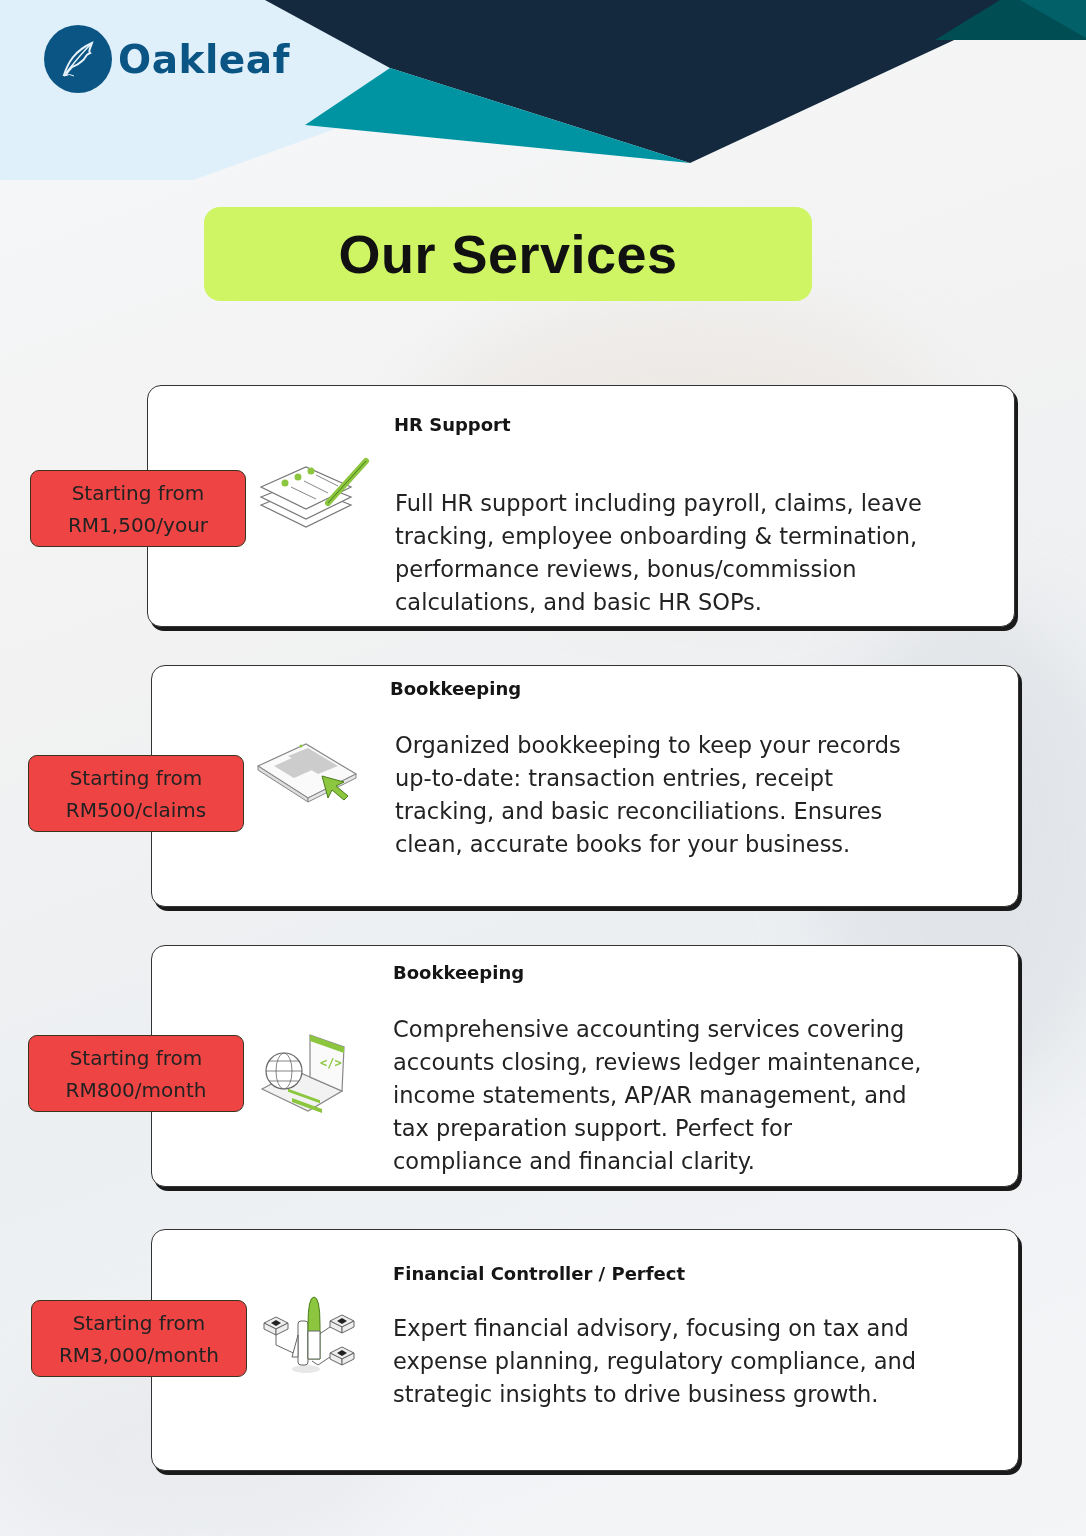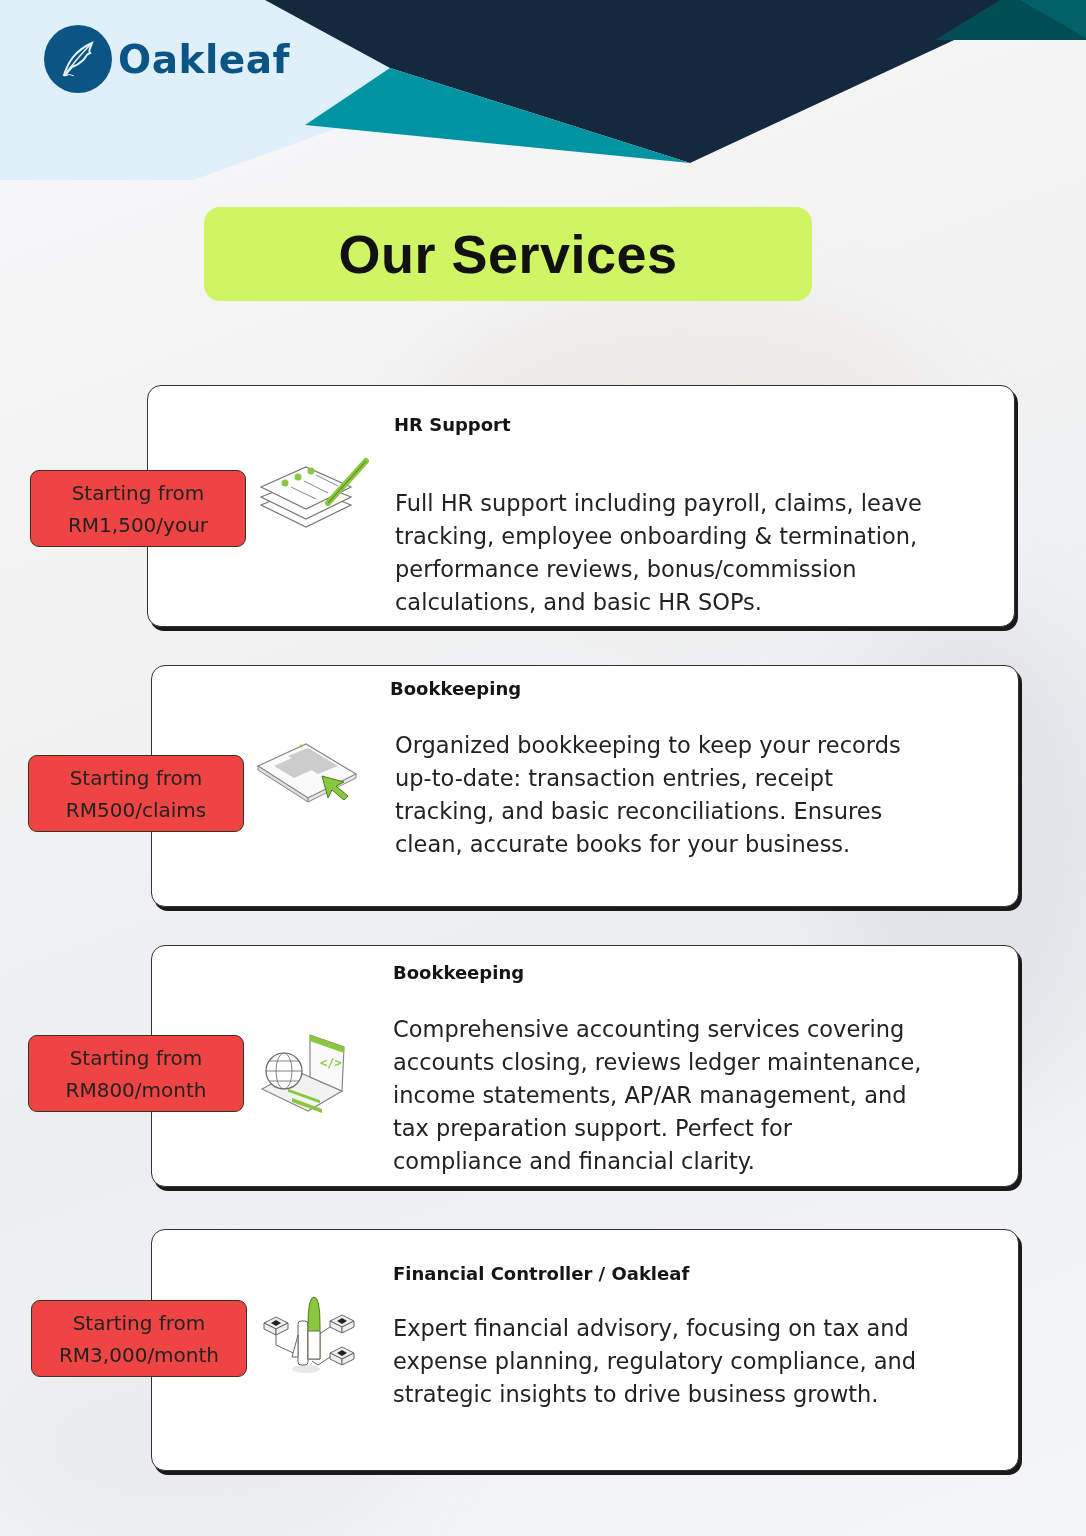--- a/index.html
+++ b/index.html
@@ -130,21 +130,21 @@
   <line x1="10" y1="46" x2="46" y2="46" stroke="#666" stroke-width="0.8"></line>
   <line x1="13" y1="36" x2="43" y2="36" stroke="#666" stroke-width="0.8"></line>
   <line x1="13" y1="56" x2="43" y2="56" stroke="#666" stroke-width="0.8"></line>
 </svg>
 <div class="price" style="left:28px;top:1035px;width:216px;height:77px;">
   <span>Starting from</span>
   <span>RM800/month</span>
 </div>
 
 <div class="card" style="left:151px;top:1229px;width:868px;height:242px;"></div>
-<div class="card-title" style="left:393px;top:1263px;">Financial Controller / Oakleaf</div>
+<div class="card-title" style="left:393px;top:1263px;">Financial Controller / Perfect</div>
 <div class="card-desc" style="left:393px;top:1312px;">Expert financial advisory, focusing on tax and
 expense planning, regulatory compliance, and
 strategic insights to drive business growth.</div>
 <svg class="icon" style="left:262px;top:1295px;" width="94" height="84" viewBox="0 0 94 84">
   <g stroke="#666" stroke-width="1" fill="#eee">
     <polygon points="2,28 14,22 26,28 14,34"></polygon>
       <polygon points="2,28 2,34 14,40 14,34"></polygon>
       <polygon points="14,34 14,40 26,34 26,28"></polygon>
     <polygon points="68,26 80,20 92,26 80,32"></polygon>
       <polygon points="68,26 68,32 80,38 80,32"></polygon>

